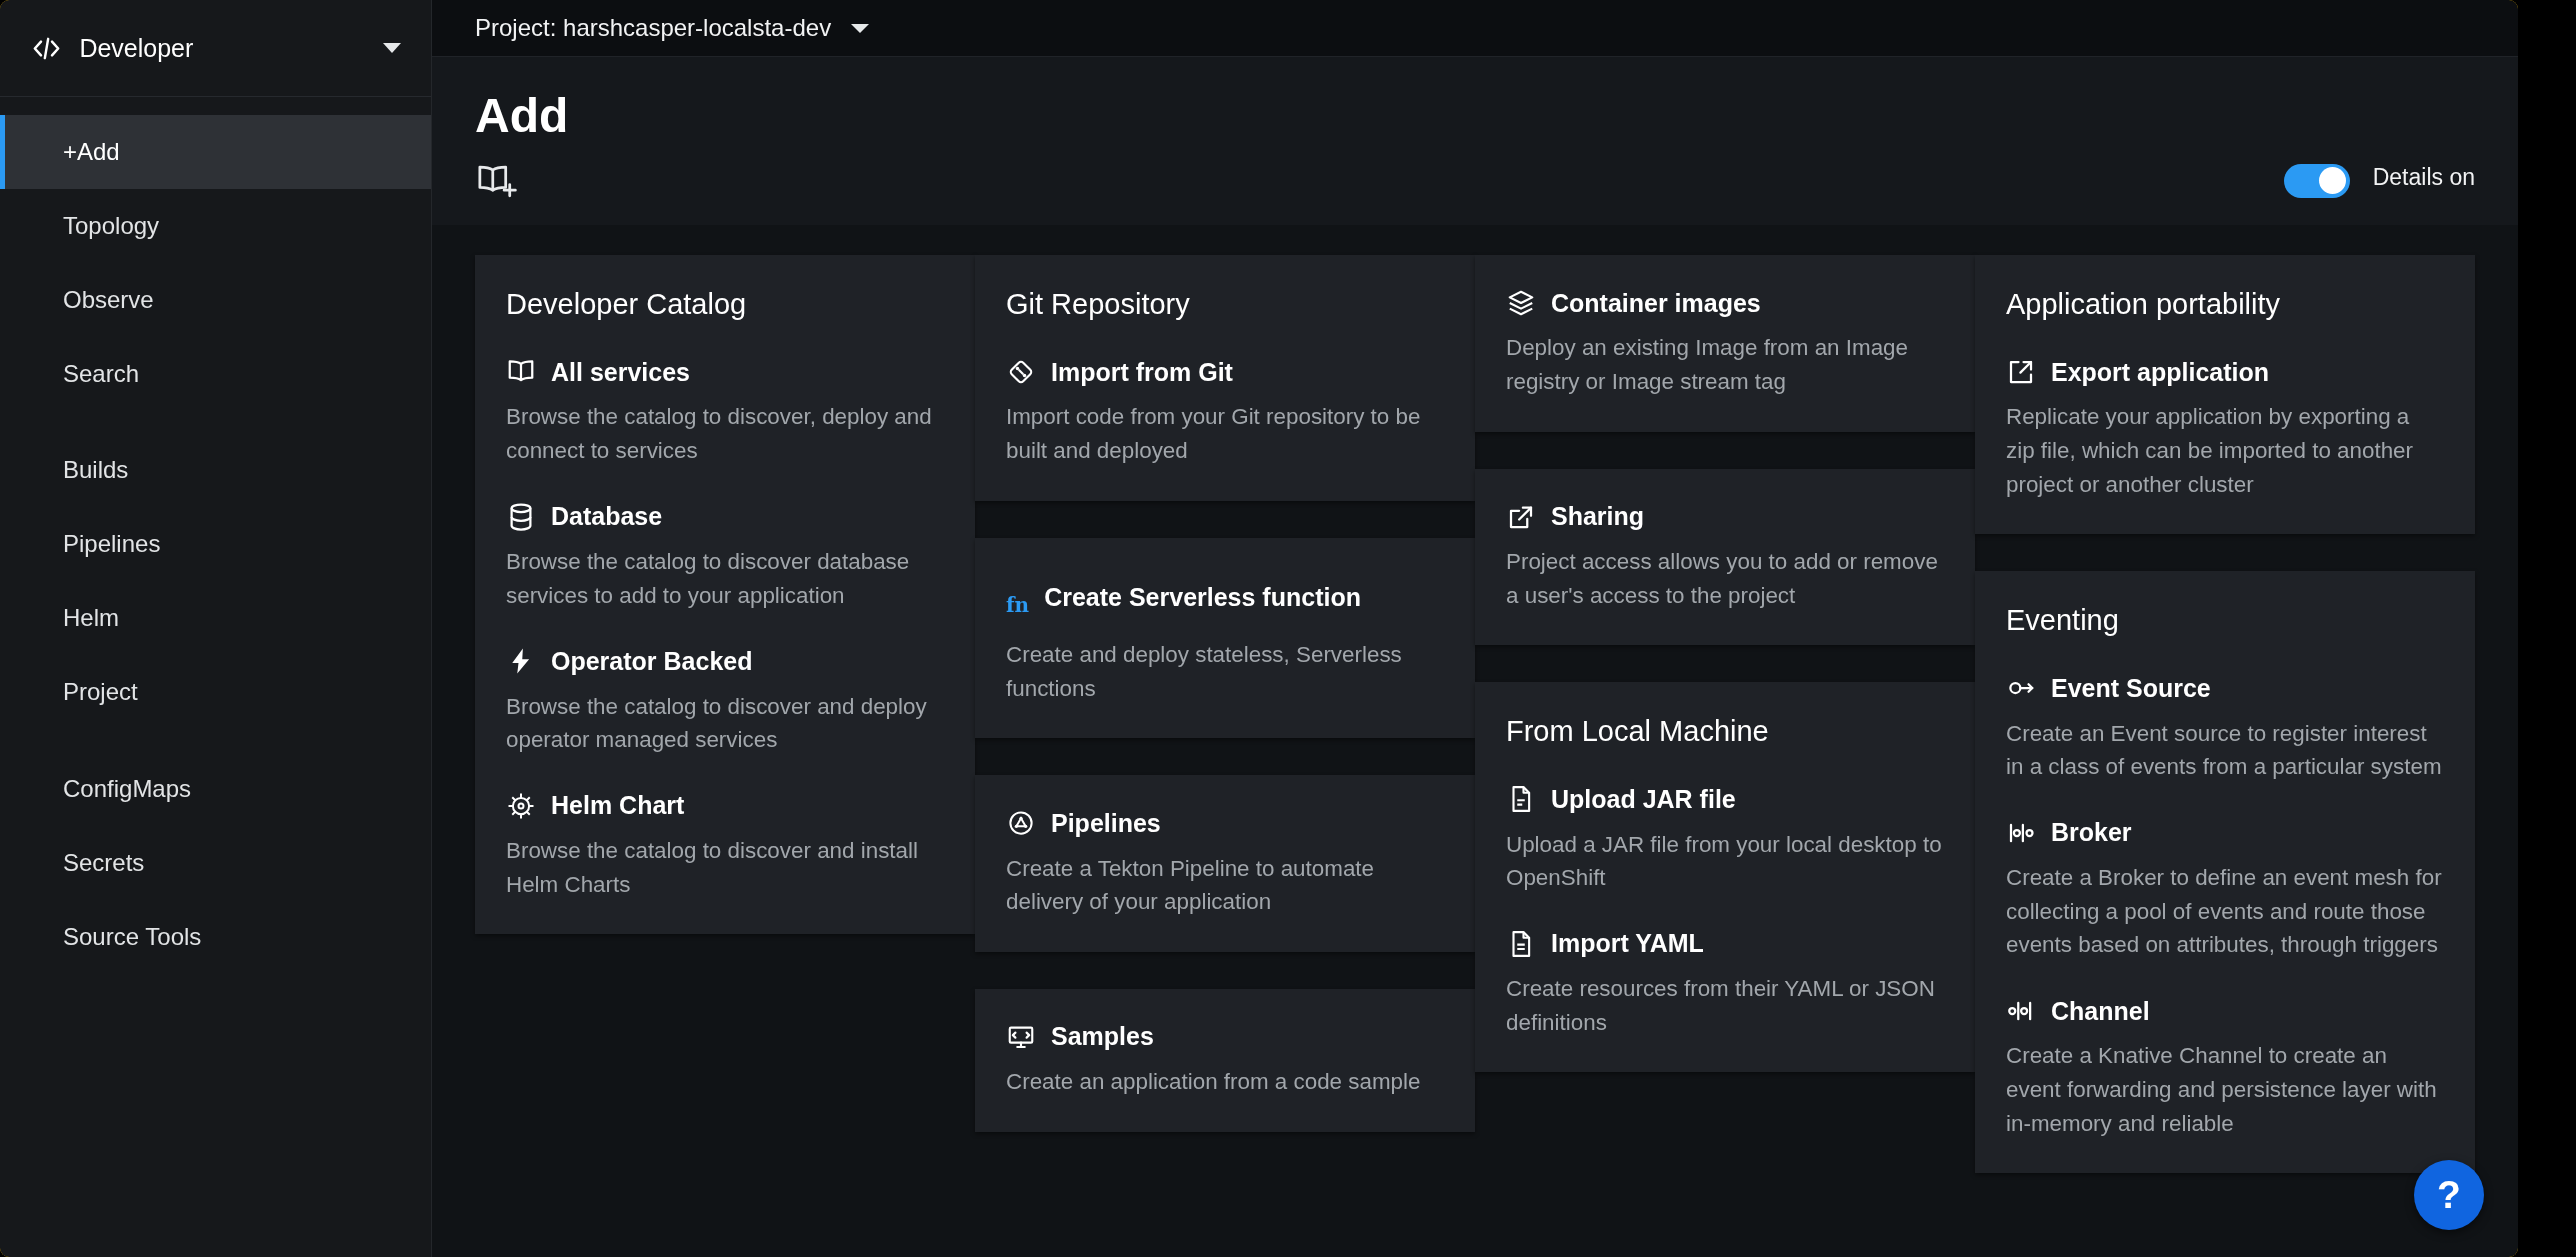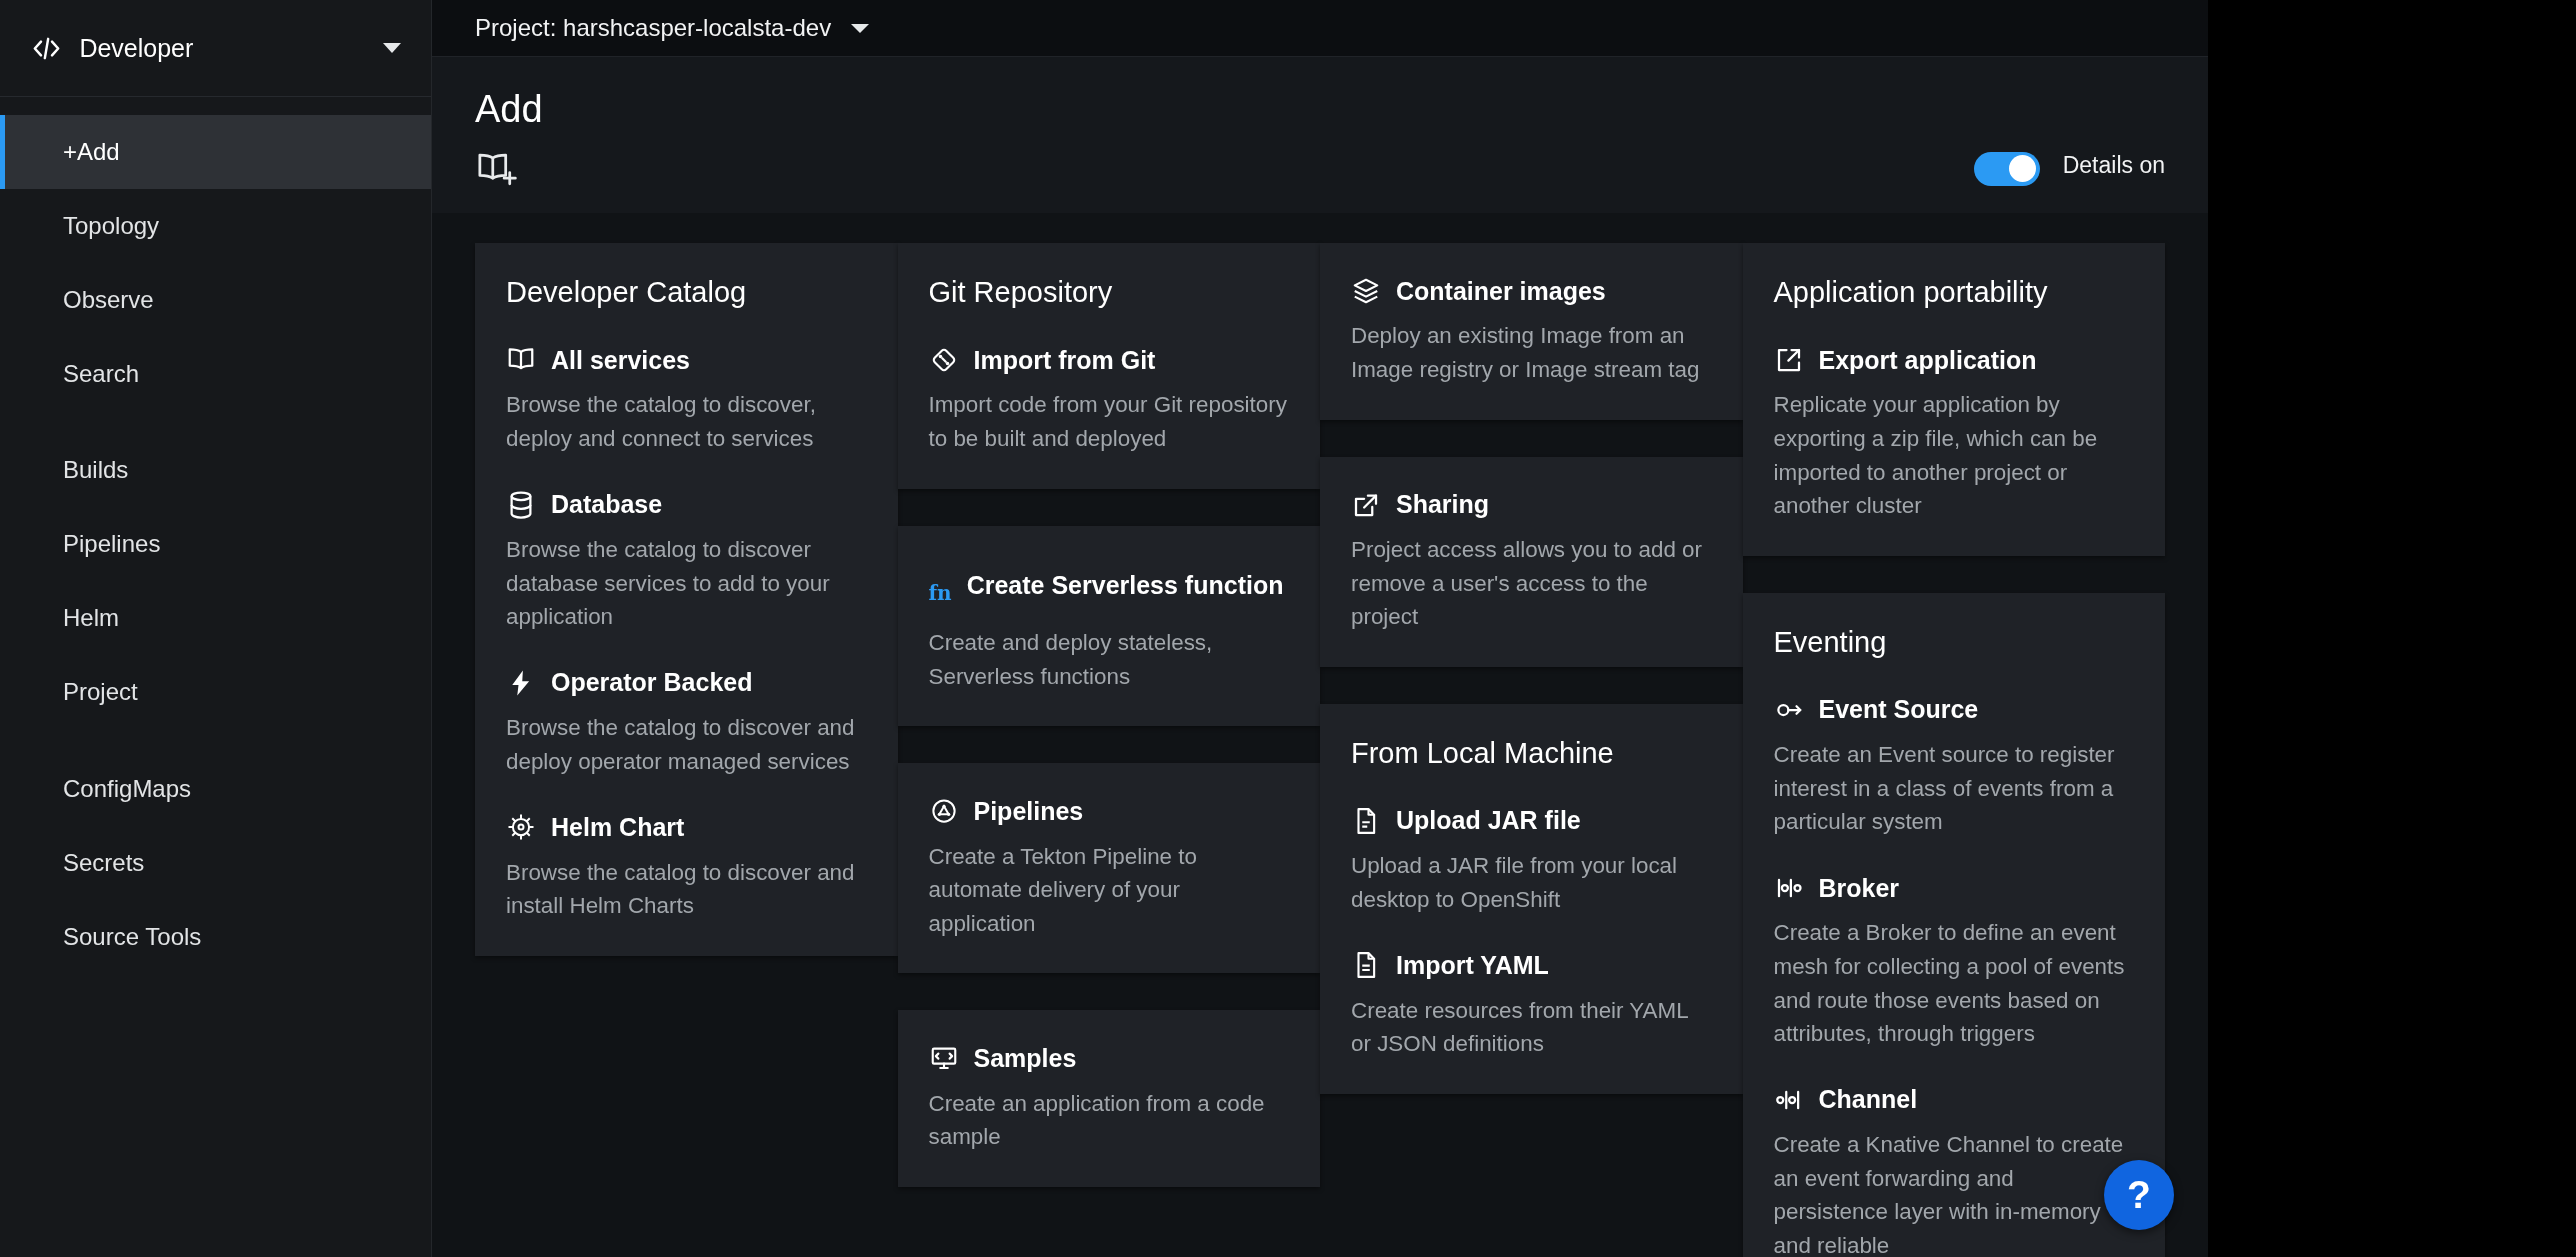--- a/index.html
+++ b/index.html
@@ -1,26 +1,27 @@
 <!DOCTYPE html>
 <html style="font-size:12px"><head>
 <meta charset="utf-8">
 <style>
   * { box-sizing: border-box; }
   html, body { margin: 0; padding: 0; background: #000; }
   body { font-family: "Liberation Sans", sans-serif; }
 
   .app {
     position: relative;
-    width: 2208px;
+    width: 2518px;
     height: 1257px;
     display: flex;
     overflow: hidden;
     background: #eab308;
     color: #fff;
+    border-radius: 9px;
   }
 
   
   .sidebar {
     width: 432px;
     flex: 0 0 432px;
     background: #16181b;
     border-right: 0.7px solid #24272b;
     display: flex;
     flex-direction: column;
@@ -79,22 +80,22 @@
     cursor: pointer;
   }
   .project-select .caret { border-top-width: 9.7px; }
 
   .page-header {
     background: #15181c;
     padding: 31px 43px 25px 43px;
   }
   .page-title {
     margin: 0 0 18px 0;
-    font-size: 38px;
-    font-weight: 400;
+    font-size: 48px;
+    font-weight: 700;
     color: #fff;
   }
   .header-row {
     display: flex;
     align-items: center;
     justify-content: space-between;
   }
   .qs-icon { width: 42px; height: 39px; color: #e8eaec; display: inline-flex; cursor: pointer; }
   .details-toggle-wrap { display: flex; align-items: flex-start; gap: 23px; }
   .switch {

